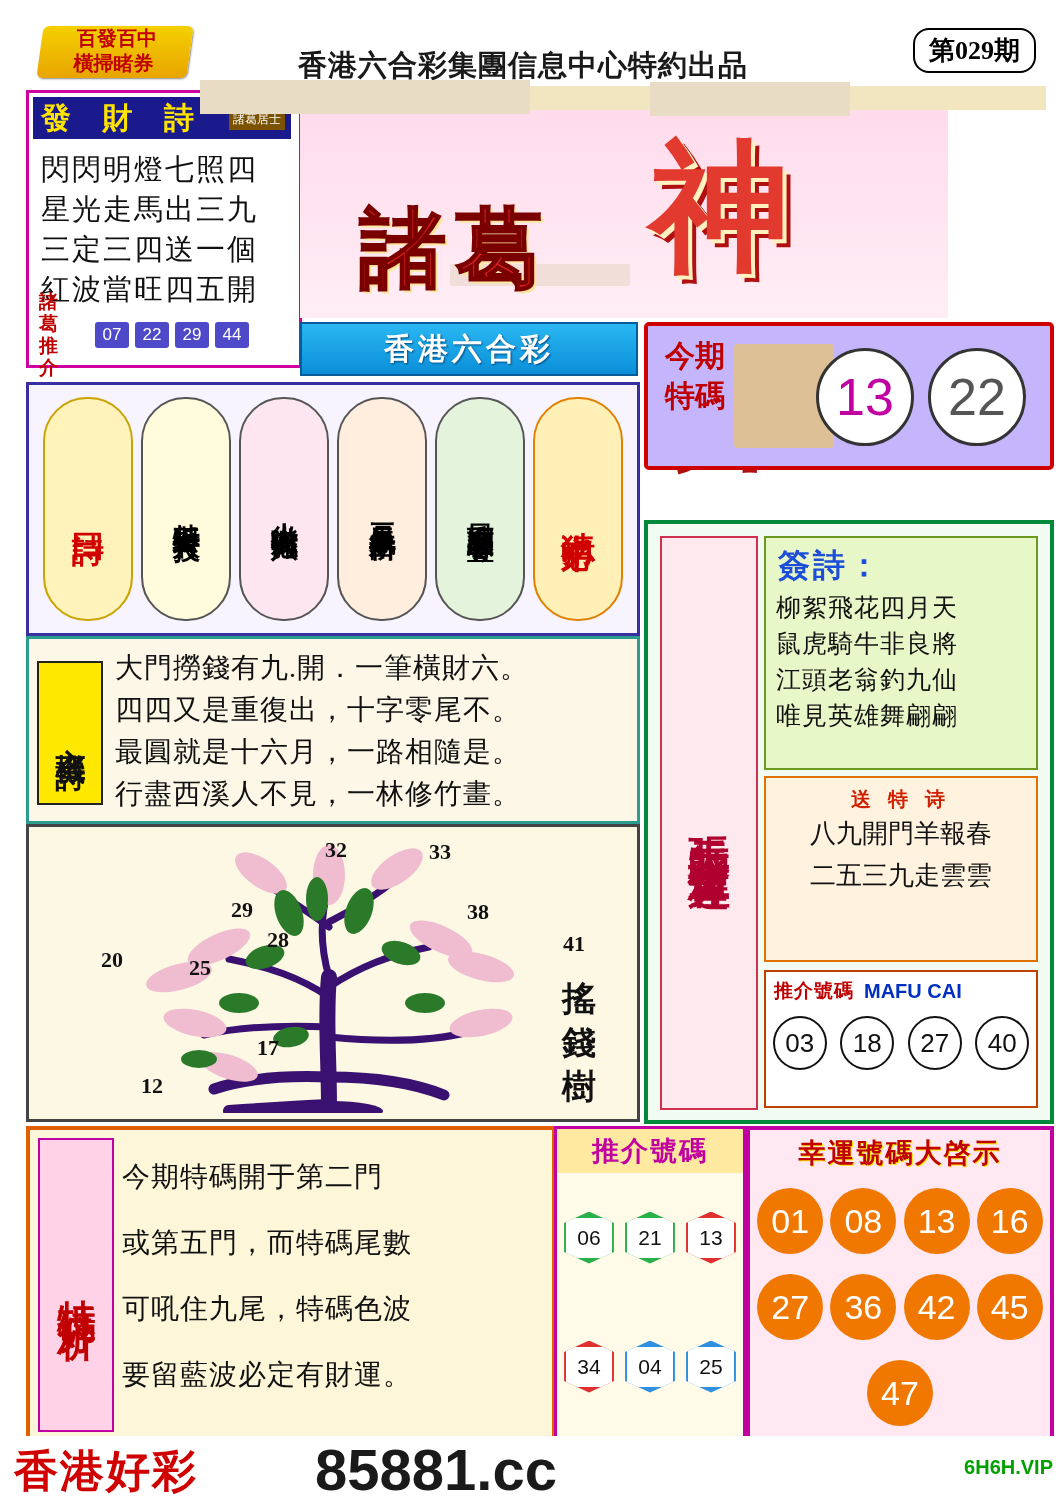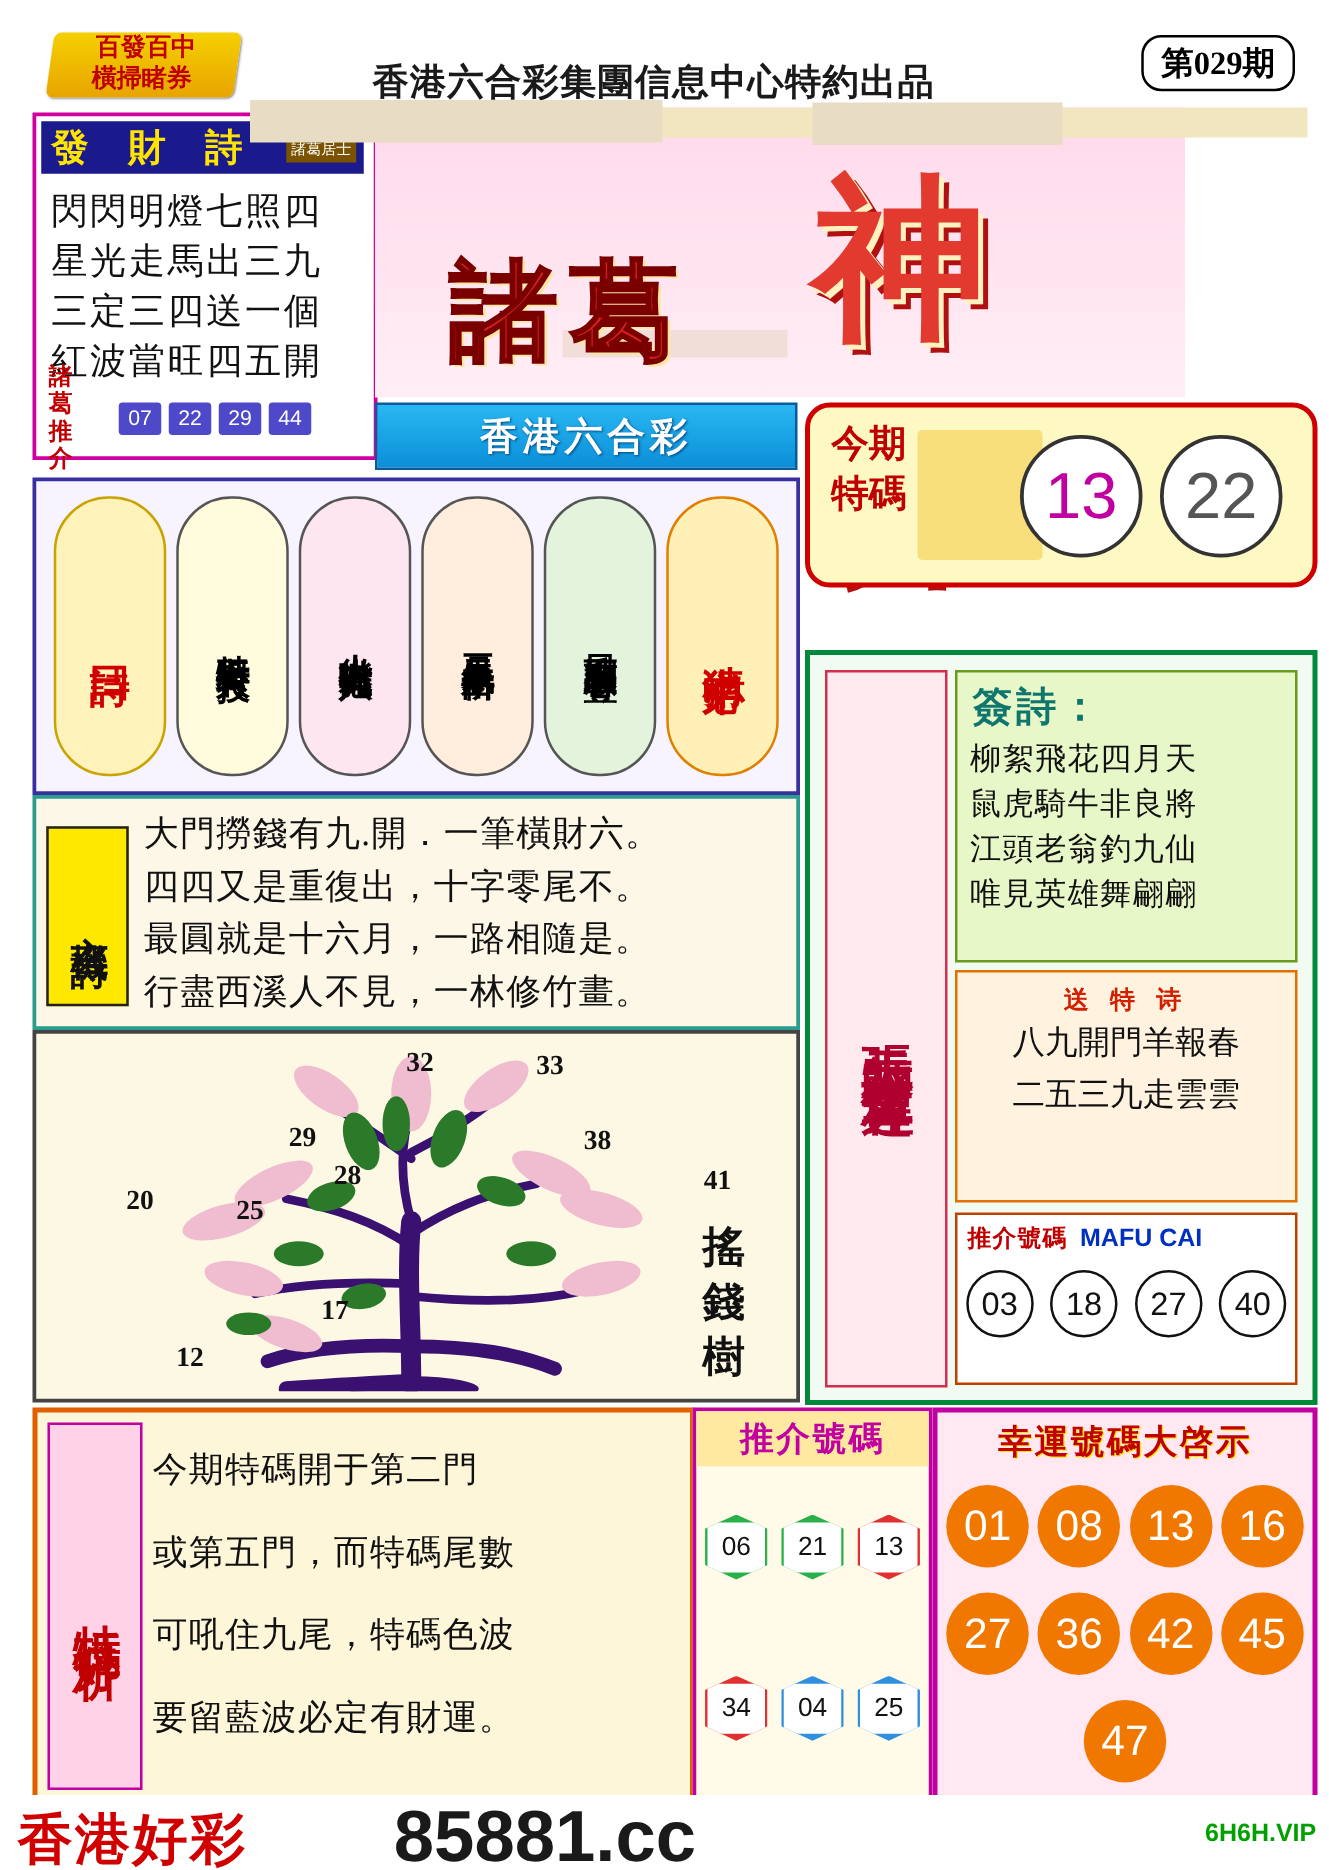--- a/index.html
+++ b/index.html
@@ -63,21 +63,21 @@
 
   
   .blue-banner{position:absolute;left:300px;top:322px;width:334px;height:50px;
         background:linear-gradient(#29b7f2,#0b8fd8);border:2px solid #0a5b9c;
         display:flex;align-items:center;justify-content:center;}
   .blue-banner span{color:#fff;font-size:30px;font-weight:bold;letter-spacing:4px;
         text-shadow:1px 1px 2px #004a80;}
 
   
   .today{position:absolute;left:644px;top:322px;width:402px;height:140px;
-        background:#fef9c3;border:4px solid #cf0000;border-radius:20px;}
+        background:#c4b5fd;border:4px solid #cf0000;border-radius:5px;}
   .today .lbl{position:absolute;left:14px;top:10px;width:66px;
         color:#c00000;font-size:30px;font-weight:bold;line-height:40px;text-align:center;}
   .today .sealbg{position:absolute;left:86px;top:18px;width:100px;height:104px;
         background:#f4c842;opacity:.55;border-radius:4px;}
   .ball{position:absolute;width:92px;height:92px;border-radius:50%;
         border:3px solid #333;background:#fff;display:flex;align-items:center;justify-content:center;
         font-size:52px;font-family:"Liberation Sans",sans-serif;}
   .ball.b1{left:168px;top:22px;color:#c000a0;}
   .ball.b2{left:280px;top:22px;color:#555;}
 
@@ -117,21 +117,21 @@
 
   
   .zts-box{position:absolute;left:644px;top:520px;width:402px;height:596px;
         background:#f2fbf2;border:4px solid #00893b;}
   .zts-title{position:absolute;left:12px;top:12px;width:94px;height:570px;
         background:#fde9ee;border:2px solid #d03050;display:flex;align-items:center;justify-content:center;}
   .zts-title .vtxt{writing-mode:vertical-rl;text-orientation:upright;
         font-size:42px;font-weight:bold;color:#b00030;letter-spacing:4px;line-height:54px;}
   .qianshi{position:absolute;left:116px;top:12px;width:270px;height:230px;
         background:#e8f7c8;border:2px solid #6a9a20;}
-  .qianshi .t{font-size:32px;font-weight:bold;color:#0f766e;margin:6px 0 2px 12px;letter-spacing:3px;}
+  .qianshi .t{font-size:32px;font-weight:bold;color:#1d4ed8;margin:6px 0 2px 12px;letter-spacing:3px;}
   .qianshi .l{font-size:25px;line-height:36px;color:#111;margin-left:10px;letter-spacing:1px;}
   .songte{position:absolute;left:116px;top:252px;width:270px;height:182px;
         background:#fff3e0;border:2px solid #e07000;}
   .songte .t{font-size:20px;font-weight:bold;color:#d02000;text-align:center;margin-top:8px;letter-spacing:6px;}
   .songte .l{font-size:26px;line-height:42px;color:#111;text-align:center;}
   .tuijie{position:absolute;left:116px;top:446px;width:270px;height:134px;
         background:#ffffff;border:2px solid #c04000;}
   .tuijie .hd{display:flex;align-items:center;gap:10px;margin:6px 0 0 8px;}
   .tuijie .hd .cn{font-size:19px;font-weight:bold;color:#c00000;letter-spacing:1px;}
   .tuijie .hd .en{font-size:20px;font-weight:bold;color:#0030c0;

